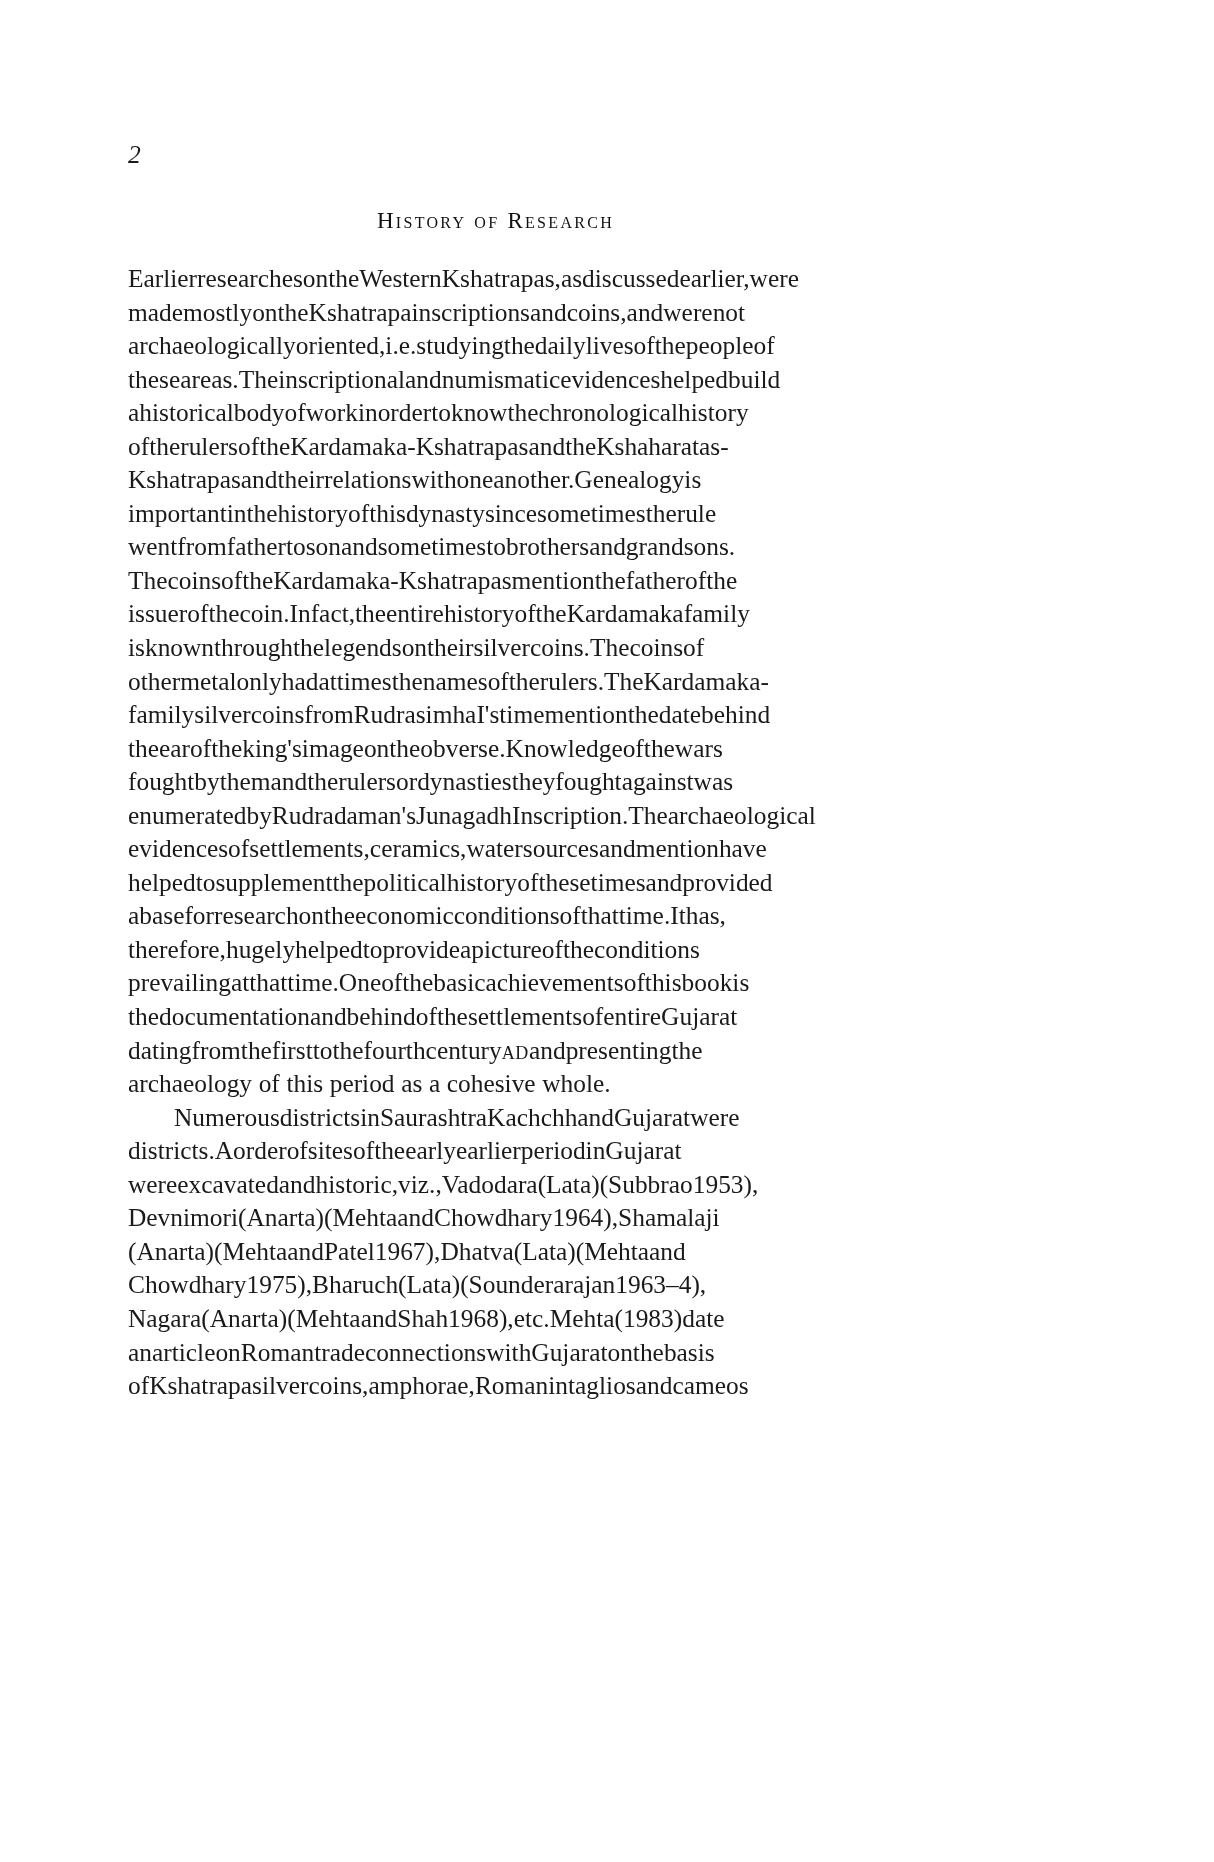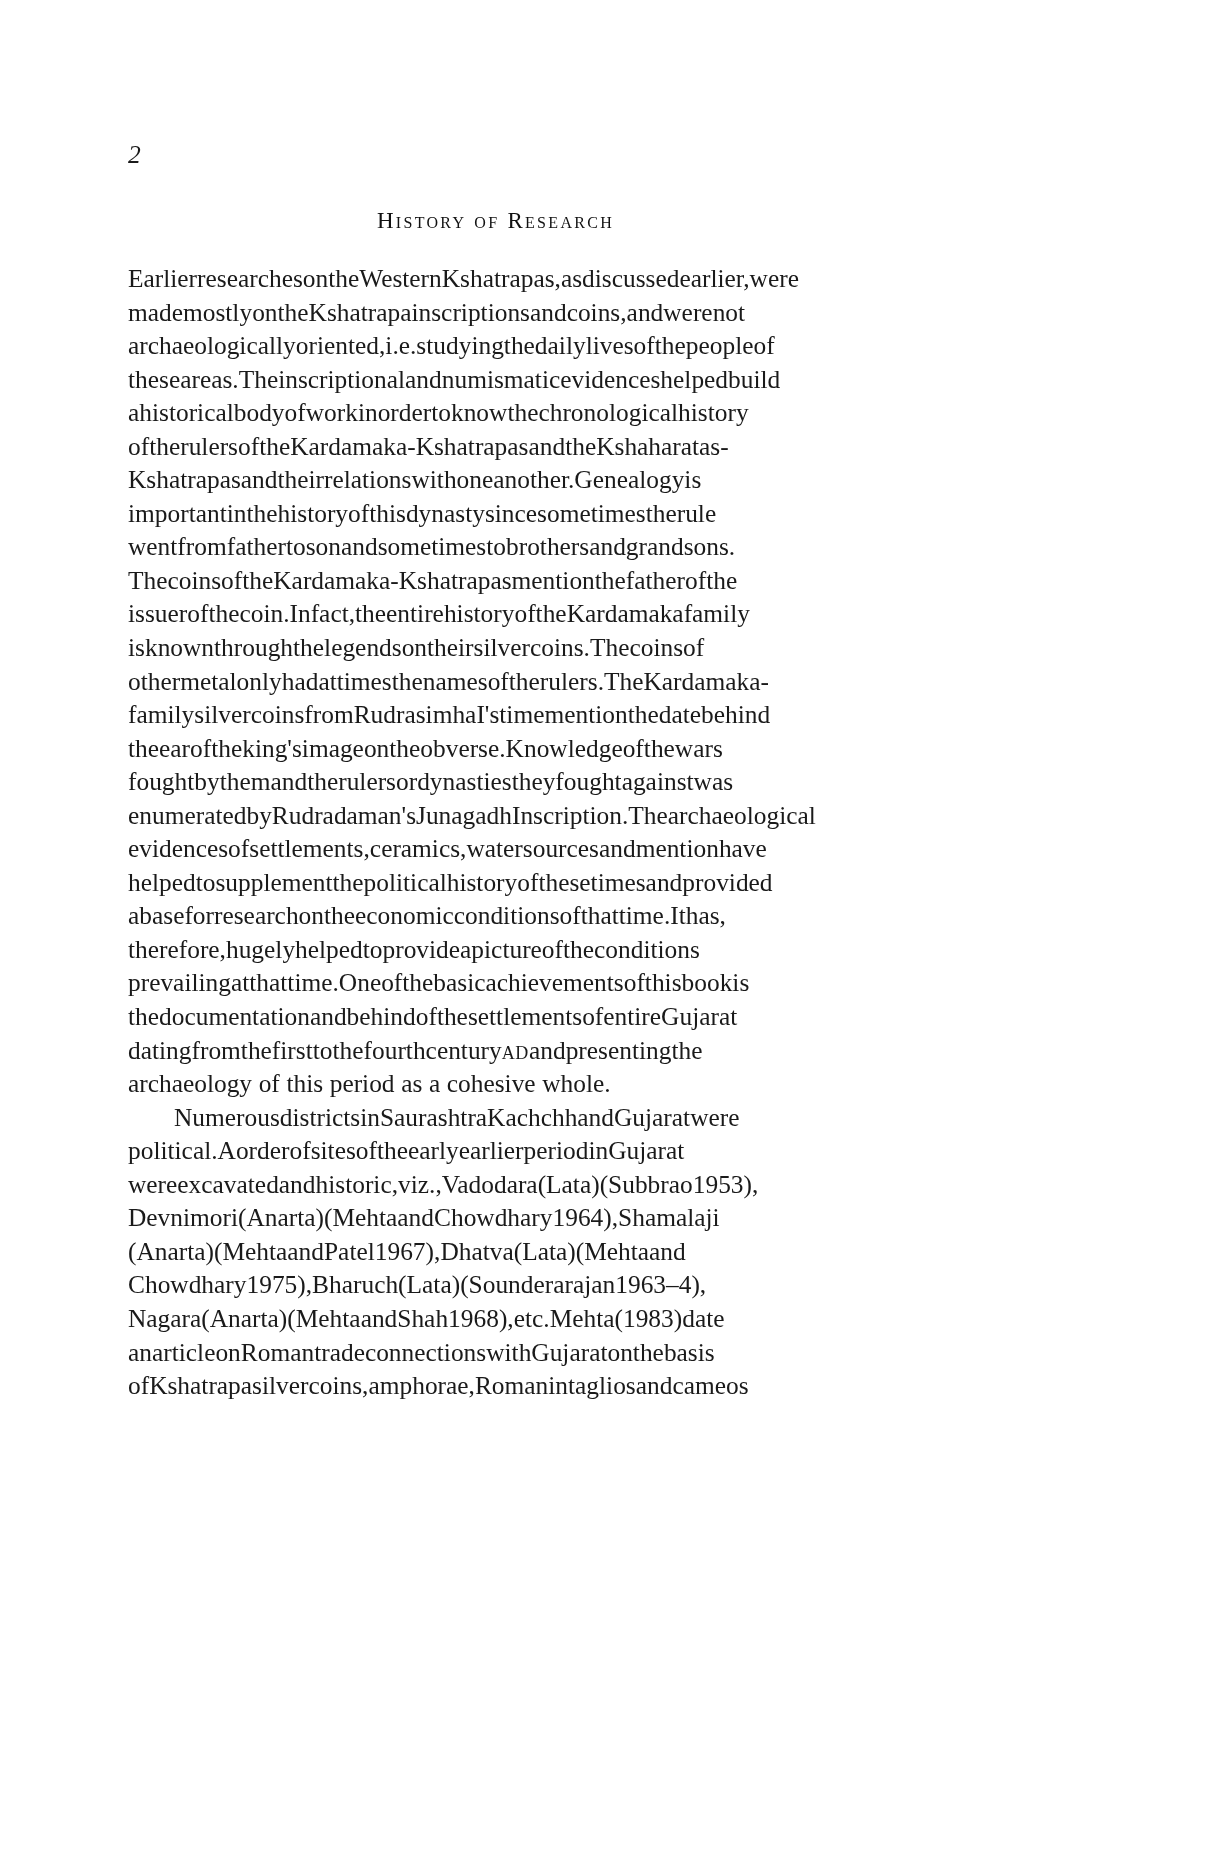--- a/index.html
+++ b/index.html
@@ -135,21 +135,21 @@
         <div class="line just"><span class="w">helped</span><span class="w">to</span><span class="w">supplement</span><span class="w">the</span><span class="w">political</span><span class="w">history</span><span class="w">of</span><span class="w">these</span><span class="w">times</span><span class="w">and</span><span class="w">provided</span></div>
         <div class="line just"><span class="w">a</span><span class="w">base</span><span class="w">for</span><span class="w">research</span><span class="w">on</span><span class="w">the</span><span class="w">economic</span><span class="w">conditions</span><span class="w">of</span><span class="w">that</span><span class="w">time.</span><span class="w">It</span><span class="w">has,</span></div>
         <div class="line just"><span class="w">therefore,</span><span class="w">hugely</span><span class="w">helped</span><span class="w">to</span><span class="w">provide</span><span class="w">a</span><span class="w">picture</span><span class="w">of</span><span class="w">the</span><span class="w">conditions</span></div>
         <div class="line just"><span class="w">prevailing</span><span class="w">at</span><span class="w">that</span><span class="w">time.</span><span class="w">One</span><span class="w">of</span><span class="w">the</span><span class="w">basic</span><span class="w">achievements</span><span class="w">of</span><span class="w">this</span><span class="w">book</span><span class="w">is</span></div>
         <div class="line just"><span class="w">the</span><span class="w">documentation</span><span class="w">and</span><span class="w">behind</span><span class="w">of</span><span class="w">the</span><span class="w">settlements</span><span class="w">of</span><span class="w">entire</span><span class="w">Gujarat</span></div>
         <div class="line just"><span class="w">dating</span><span class="w">from</span><span class="w">the</span><span class="w">first</span><span class="w">to</span><span class="w">the</span><span class="w">fourth</span><span class="w">century</span><span class="w smallcaps">ad</span><span class="w">and</span><span class="w">presenting</span><span class="w">the</span></div>
         <div class="line flush"><span class="w">archaeology</span><span class="w">of</span><span class="w">this</span><span class="w">period</span><span class="w">as</span><span class="w">a</span><span class="w">cohesive</span><span class="w">whole.</span></div>
       </div>
     <div class="para" id="para-2">
         <div class="line just"><span class="indent"></span><span class="w">Numerous</span><span class="w">districts</span><span class="w">in</span><span class="w">Saurashtra</span><span class="w">Kachchh</span><span class="w">and</span><span class="w">Gujarat</span><span class="w">were</span></div>
-        <div class="line just"><span class="w">political.</span><span class="w">A</span><span class="w">order</span><span class="w">of</span><span class="w">sites</span><span class="w">of</span><span class="w">the</span><span class="w">early</span><span class="w">earlier</span><span class="w">period</span><span class="w">in</span><span class="w">Gujarat</span></div>
+        <div class="line just"><span class="w">districts.</span><span class="w">A</span><span class="w">order</span><span class="w">of</span><span class="w">sites</span><span class="w">of</span><span class="w">the</span><span class="w">early</span><span class="w">earlier</span><span class="w">period</span><span class="w">in</span><span class="w">Gujarat</span></div>
         <div class="line just"><span class="w">were</span><span class="w">excavated</span><span class="w">and</span><span class="w">historic,</span><span class="w">viz.,</span><span class="w">Vadodara</span><span class="w">(Lata)</span><span class="w">(Subbrao</span><span class="w">1953),</span></div>
         <div class="line just"><span class="w">Devnimori</span><span class="w">(Anarta)</span><span class="w">(Mehta</span><span class="w">and</span><span class="w">Chowdhary</span><span class="w">1964),</span><span class="w">Shamalaji</span></div>
         <div class="line just"><span class="w">(Anarta)</span><span class="w">(Mehta</span><span class="w">and</span><span class="w">Patel</span><span class="w">1967),</span><span class="w">Dhatva</span><span class="w">(Lata)</span><span class="w">(Mehta</span><span class="w">and</span></div>
         <div class="line just"><span class="w">Chowdhary</span><span class="w">1975),</span><span class="w">Bharuch</span><span class="w">(Lata)</span><span class="w">(Sounderarajan</span><span class="w">1963–4),</span></div>
         <div class="line just"><span class="w">Nagara</span><span class="w">(Anarta)</span><span class="w">(Mehta</span><span class="w">and</span><span class="w">Shah</span><span class="w">1968),</span><span class="w">etc.</span><span class="w">Mehta</span><span class="w">(1983)</span><span class="w">date</span></div>
         <div class="line just"><span class="w">an</span><span class="w">article</span><span class="w">on</span><span class="w">Roman</span><span class="w">trade</span><span class="w">connections</span><span class="w">with</span><span class="w">Gujarat</span><span class="w">on</span><span class="w">the</span><span class="w">basis</span></div>
         <div class="line just"><span class="w">of</span><span class="w">Kshatrapa</span><span class="w">silver</span><span class="w">coins,</span><span class="w">amphorae,</span><span class="w">Roman</span><span class="w">intaglios</span><span class="w">and</span><span class="w">cameos</span></div>
       </div>
   </div>
 

